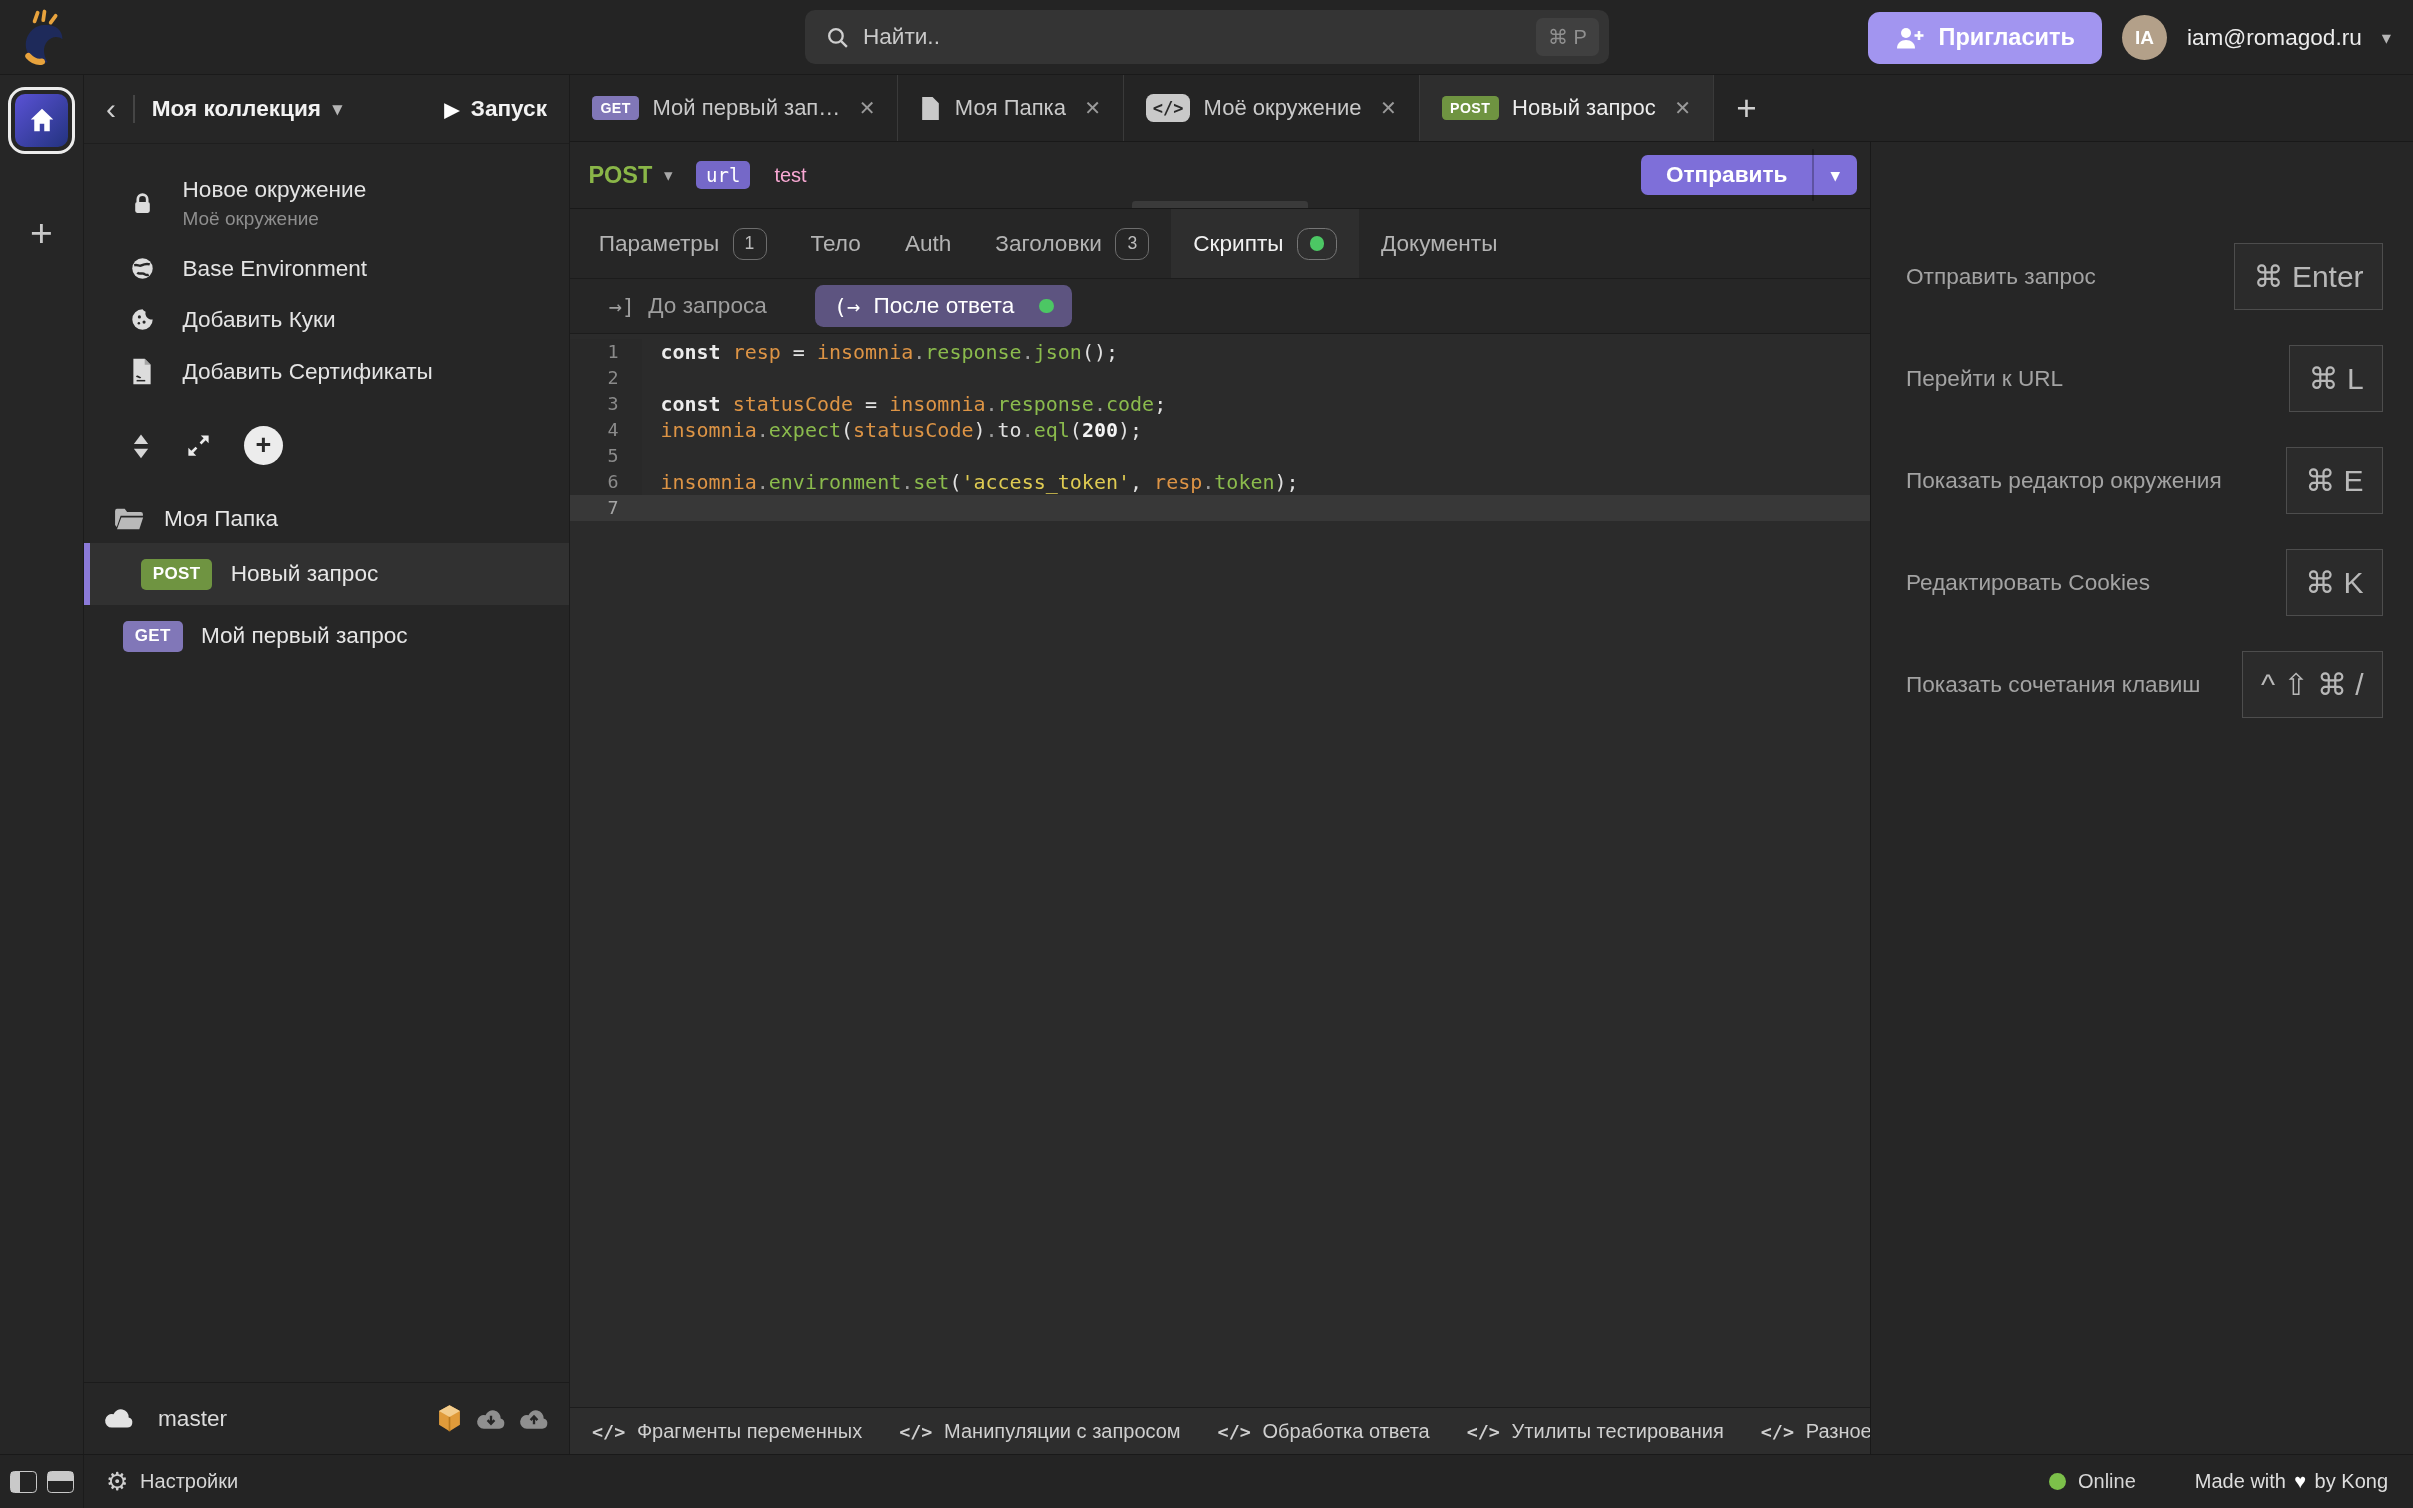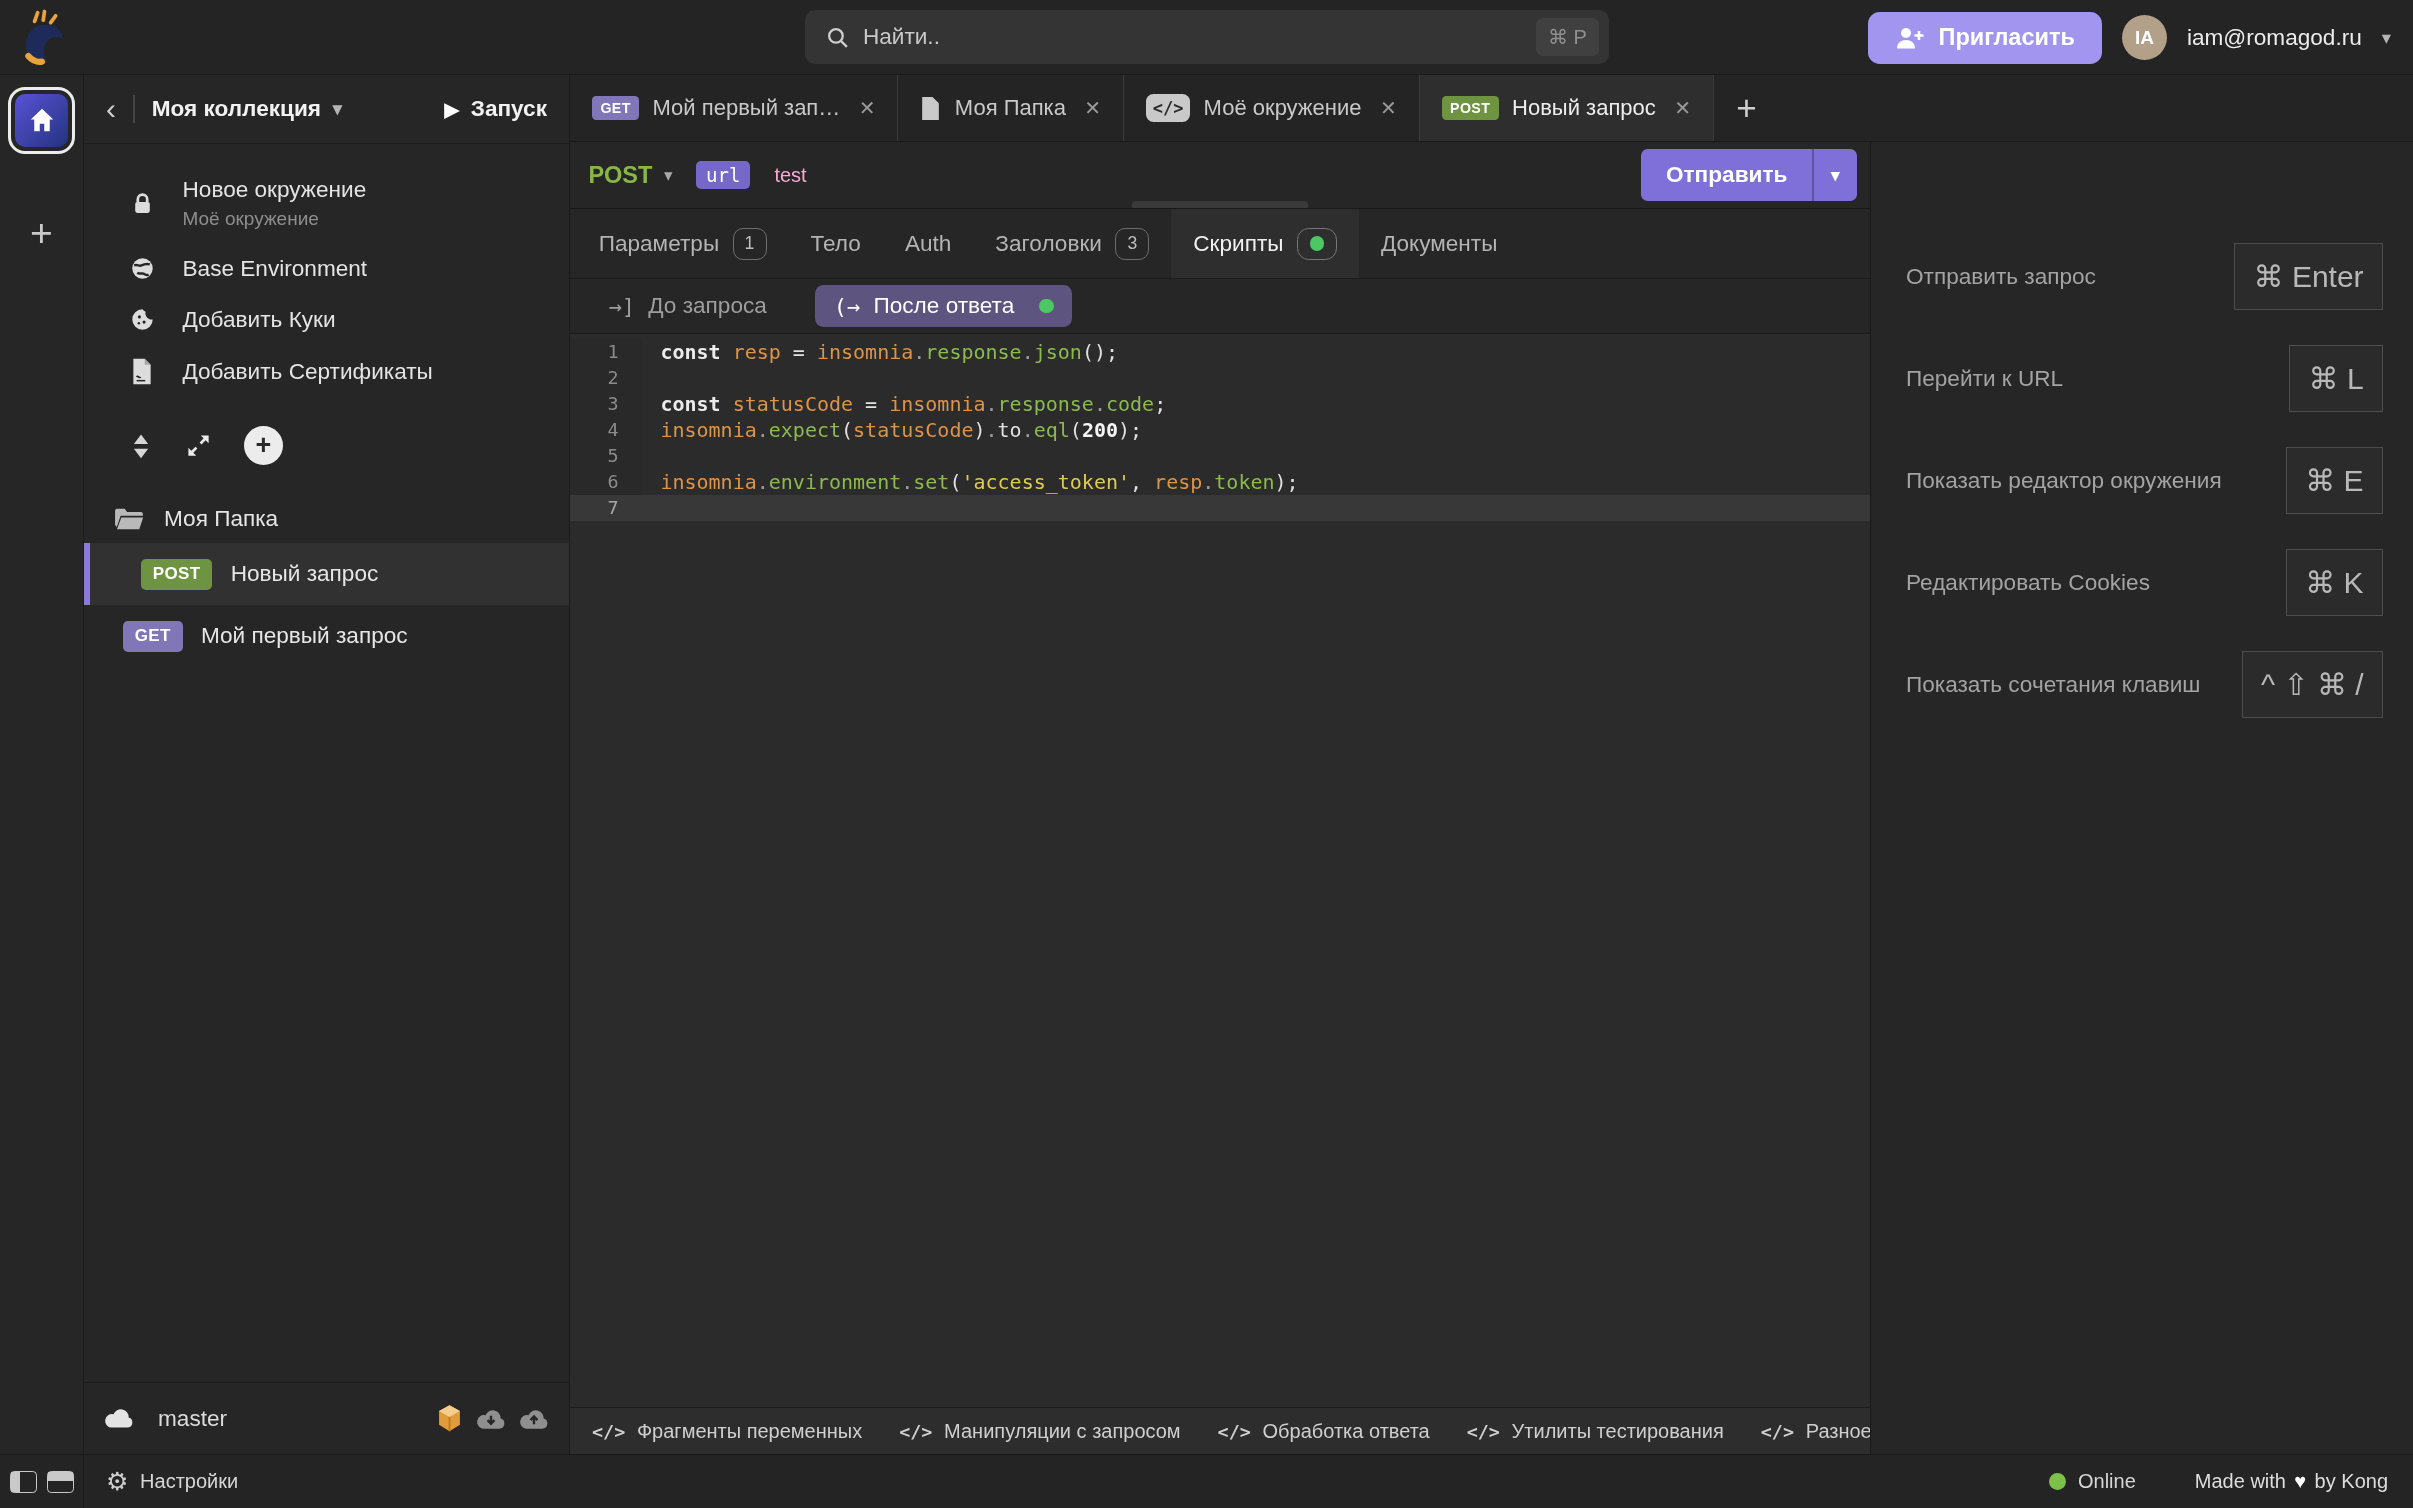--- a/index.html
+++ b/index.html
@@ -86,21 +86,21 @@
   .content-row{flex:1;display:flex;min-height:0;}
   .request-pane{flex:1;display:flex;flex-direction:column;background:#262626;min-width:0;}
 
   .url-row{position:relative;flex:0 0 67px;display:flex;align-items:center;padding:0 13.4px 0 18.4px;border-bottom:1.7px solid #191919;}
   .url-method{color:var(--url_method_green);font-weight:bold;font-size:23.5px;cursor:pointer;}
   .url-method-caret{color:#a8a8a8;font-size:17px;margin-left:11.7px;cursor:pointer;}
   .url-tag{margin-left:23.5px;background:var(--url_tag_purple);color:#fff;border-radius:5px;padding:3.4px 10px;
            font-family:"DejaVu Sans Mono",monospace;font-size:19px;}
   .url-text{margin-left:24px;font-size:20px;color:#f9a8d4;}
   .url-grip{position:absolute;bottom:0;left:50%;transform:translateX(-50%);width:176px;height:6.7px;background:#3a3a3a;border-radius:3.4px 3.4px 0 0;}
-  .send-btn{margin-left:auto;height:52px;display:flex;align-items:center;background:var(--send_purple);
+  .send-btn{margin-left:auto;height:40px;display:flex;align-items:center;background:var(--send_purple);
             border:none;border-radius:6.7px;color:#fff;font-family:inherit;font-size:22.6px;font-weight:bold;cursor:pointer;padding:0;}
   .send-label{padding:0 25px;}
   .send-sep{width:1.7px;height:52px;background:rgba(0,0,0,0.25);}
   .send-caret{padding:0 17px;font-size:17px;color:#fff;}
 
   .req-tabs{flex:0 0 70px;display:flex;align-items:stretch;border-bottom:1.7px solid #1c1c1c;padding-left:6.7px;}
   .req-tab{display:flex;align-items:center;gap:13.4px;padding:0 22px;font-size:22.6px;color:#b3b3b3;cursor:pointer;}
   .req-tab.active{background:#2e2e2e;color:#f0f0f0;}
   .count-pill{border:1.7px solid #6d6d6d;border-radius:10px;min-width:34px;height:32px;display:flex;align-items:center;
               justify-content:center;font-size:17.6px;color:#bdbdbd;padding:0 6.7px;}

